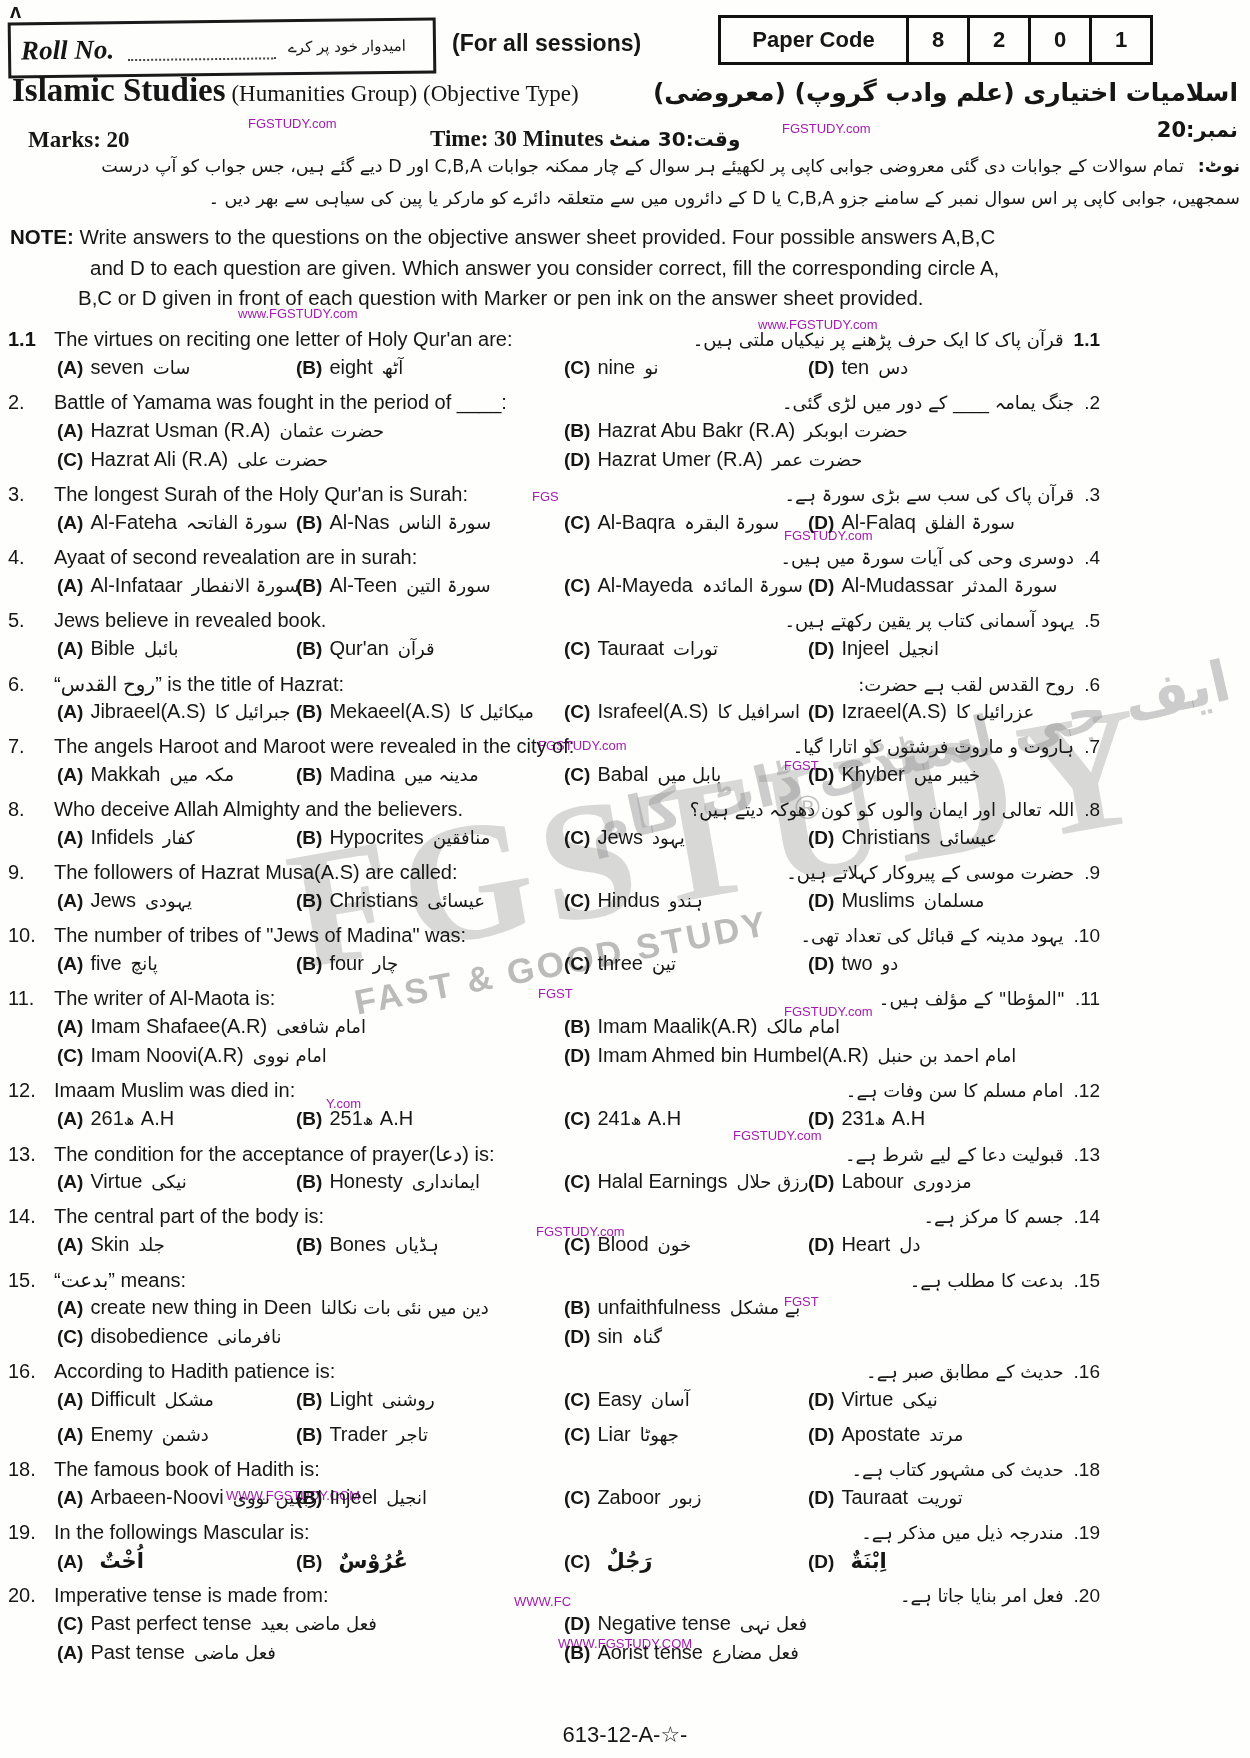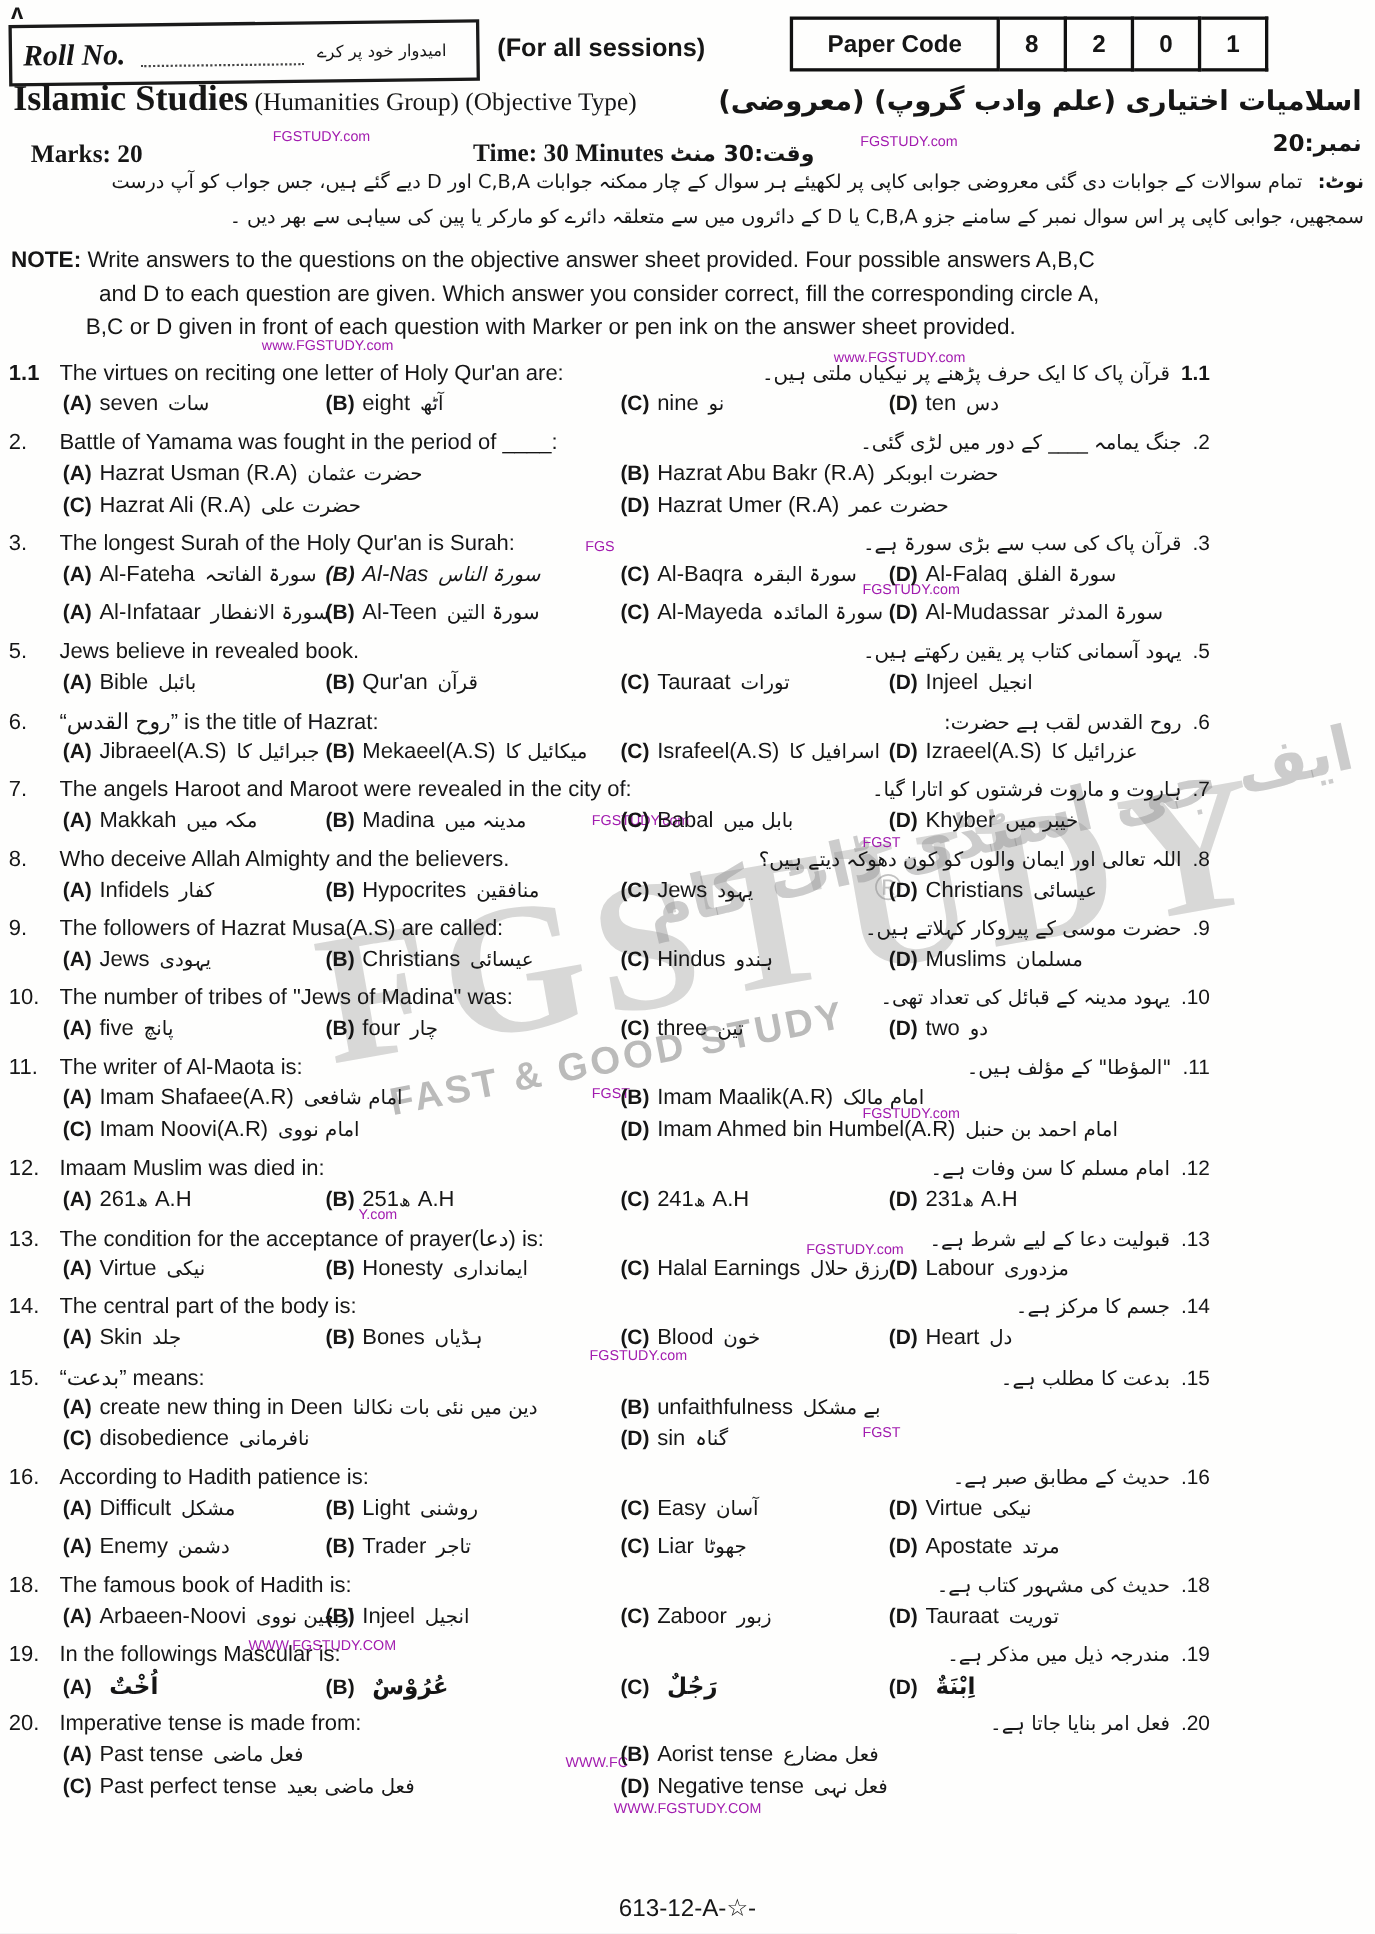--- a/index.html
+++ b/index.html
@@ -175,26 +175,33 @@
       <div class="q">
         <div class="q-head">
           <span class="q-left"><span class="q-num">3.</span><span class="q-en">The longest Surah of the Holy Qur'an is Surah:</span></span>
           <span class="q-right">
             <span class="q-ur u" dir="rtl">قرآن پاک کی سب سے بڑی سورۃ ہے۔</span>
             <span class="q-rnum">.3</span>
           </span>
         </div>
         <div class="q-opts">
           <span class="opt" style="left: 49px;"><b class="opt-label">(A)</b><span class="opt-en">Al-Fateha</span><span class="u opt-ur" dir="rtl">سورۃ الفاتحہ</span></span>
-          <span class="opt" style="left: 288px; font-style: italic;"><b class="opt-label">(B)</b><span class="opt-en">Al-Nas</span><span class="u opt-ur" dir="rtl">سورۃ الناس</span></span>
+          <span class="opt" style="left: 288px;"><b class="opt-label">(B)</b><span class="opt-en">Al-Nas</span><span class="u opt-ur" dir="rtl">سورۃ الناس</span></span>
           <span class="opt" style="left: 556px;"><b class="opt-label">(C)</b><span class="opt-en">Al-Baqra</span><span class="u opt-ur" dir="rtl">سورۃ البقرہ</span></span>
           <span class="opt" style="left: 800px;"><b class="opt-label">(D)</b><span class="opt-en">Al-Falaq</span><span class="u opt-ur" dir="rtl">سورۃ الفلق</span></span>
         </div>
       </div>
       <div class="q">
+        <div class="q-head">
+          <span class="q-left"><span class="q-num">4.</span><span class="q-en">Ayaat of second revealation are in surah:</span></span>
+          <span class="q-right">
+            <span class="q-ur u" dir="rtl">دوسری وحی کی آیات سورۃ میں ہیں۔</span>
+            <span class="q-rnum">.4</span>
+          </span>
+        </div>
         <div class="q-opts">
           <span class="opt" style="left: 49px;"><b class="opt-label">(A)</b><span class="opt-en">Al-Infataar</span><span class="u opt-ur" dir="rtl">سورۃ الانفطار</span></span>
           <span class="opt" style="left: 288px;"><b class="opt-label">(B)</b><span class="opt-en">Al-Teen</span><span class="u opt-ur" dir="rtl">سورۃ التین</span></span>
           <span class="opt" style="left: 556px;"><b class="opt-label">(C)</b><span class="opt-en">Al-Mayeda</span><span class="u opt-ur" dir="rtl">سورۃ المائدہ</span></span>
           <span class="opt" style="left: 800px;"><b class="opt-label">(D)</b><span class="opt-en">Al-Mudassar</span><span class="u opt-ur" dir="rtl">سورۃ المدثر</span></span>
         </div>
       </div>
       <div class="q">
         <div class="q-head">
           <span class="q-left"><span class="q-num">5.</span><span class="q-en">Jews believe in revealed book.</span></span>
@@ -419,24 +426,24 @@
       </div>
       <div class="q">
         <div class="q-head">
           <span class="q-left"><span class="q-num">20.</span><span class="q-en">Imperative tense is made from:</span></span>
           <span class="q-right">
             <span class="q-ur u" dir="rtl">فعل امر بنایا جاتا ہے۔</span>
             <span class="q-rnum">.20</span>
           </span>
         </div>
         <div class="q-opts">
+          <span class="opt" style="left: 49px;"><b class="opt-label">(C)</b><span class="opt-en">Past perfect tense</span><span class="u opt-ur" dir="rtl">فعل ماضی بعید</span></span>
+          <span class="opt" style="left: 556px;"><b class="opt-label">(D)</b><span class="opt-en">Negative tense</span><span class="u opt-ur" dir="rtl">فعل نہی</span></span>
+        </div>
+        <div class="q-opts">
           <span class="opt" style="left: 49px;"><b class="opt-label">(A)</b><span class="opt-en">Past tense</span><span class="u opt-ur" dir="rtl">فعل ماضی</span></span>
           <span class="opt" style="left: 556px;"><b class="opt-label">(B)</b><span class="opt-en">Aorist tense</span><span class="u opt-ur" dir="rtl">فعل مضارع</span></span>
         </div>
-        <div class="q-opts">
-          <span class="opt" style="left: 49px;"><b class="opt-label">(C)</b><span class="opt-en">Past perfect tense</span><span class="u opt-ur" dir="rtl">فعل ماضی بعید</span></span>
-          <span class="opt" style="left: 556px;"><b class="opt-label">(D)</b><span class="opt-en">Negative tense</span><span class="u opt-ur" dir="rtl">فعل نہی</span></span>
-        </div>
       </div>
     </div>
 
   <div class="footer">613-12-A-☆-</div>
 </div>
 
 </body></html>

